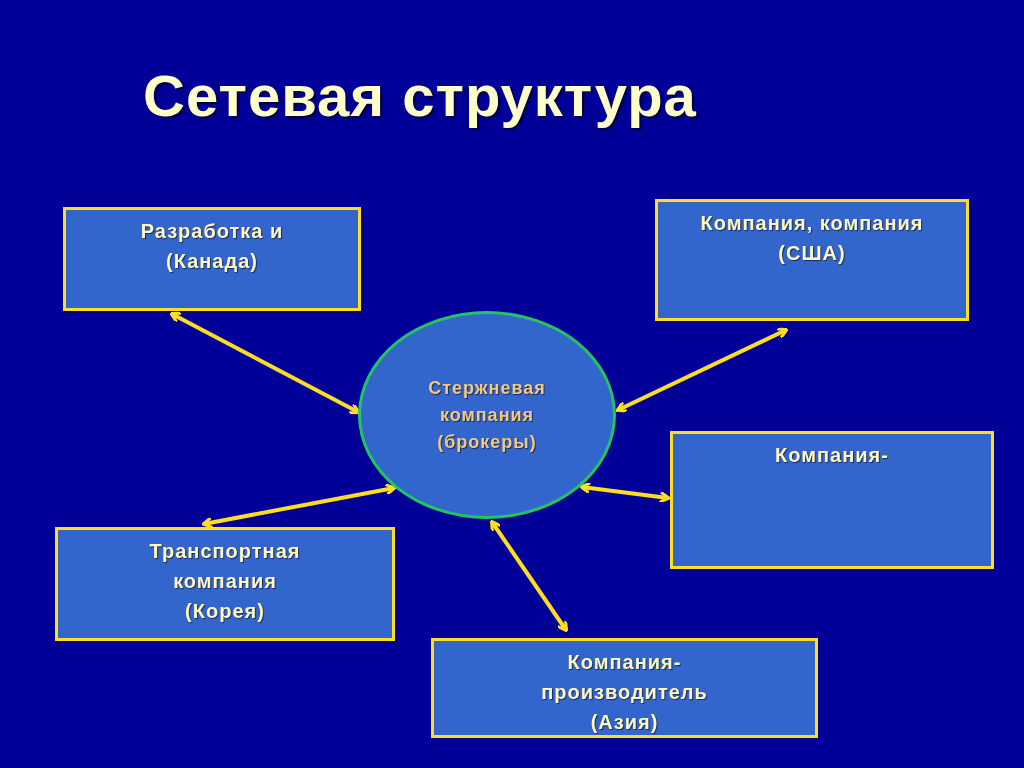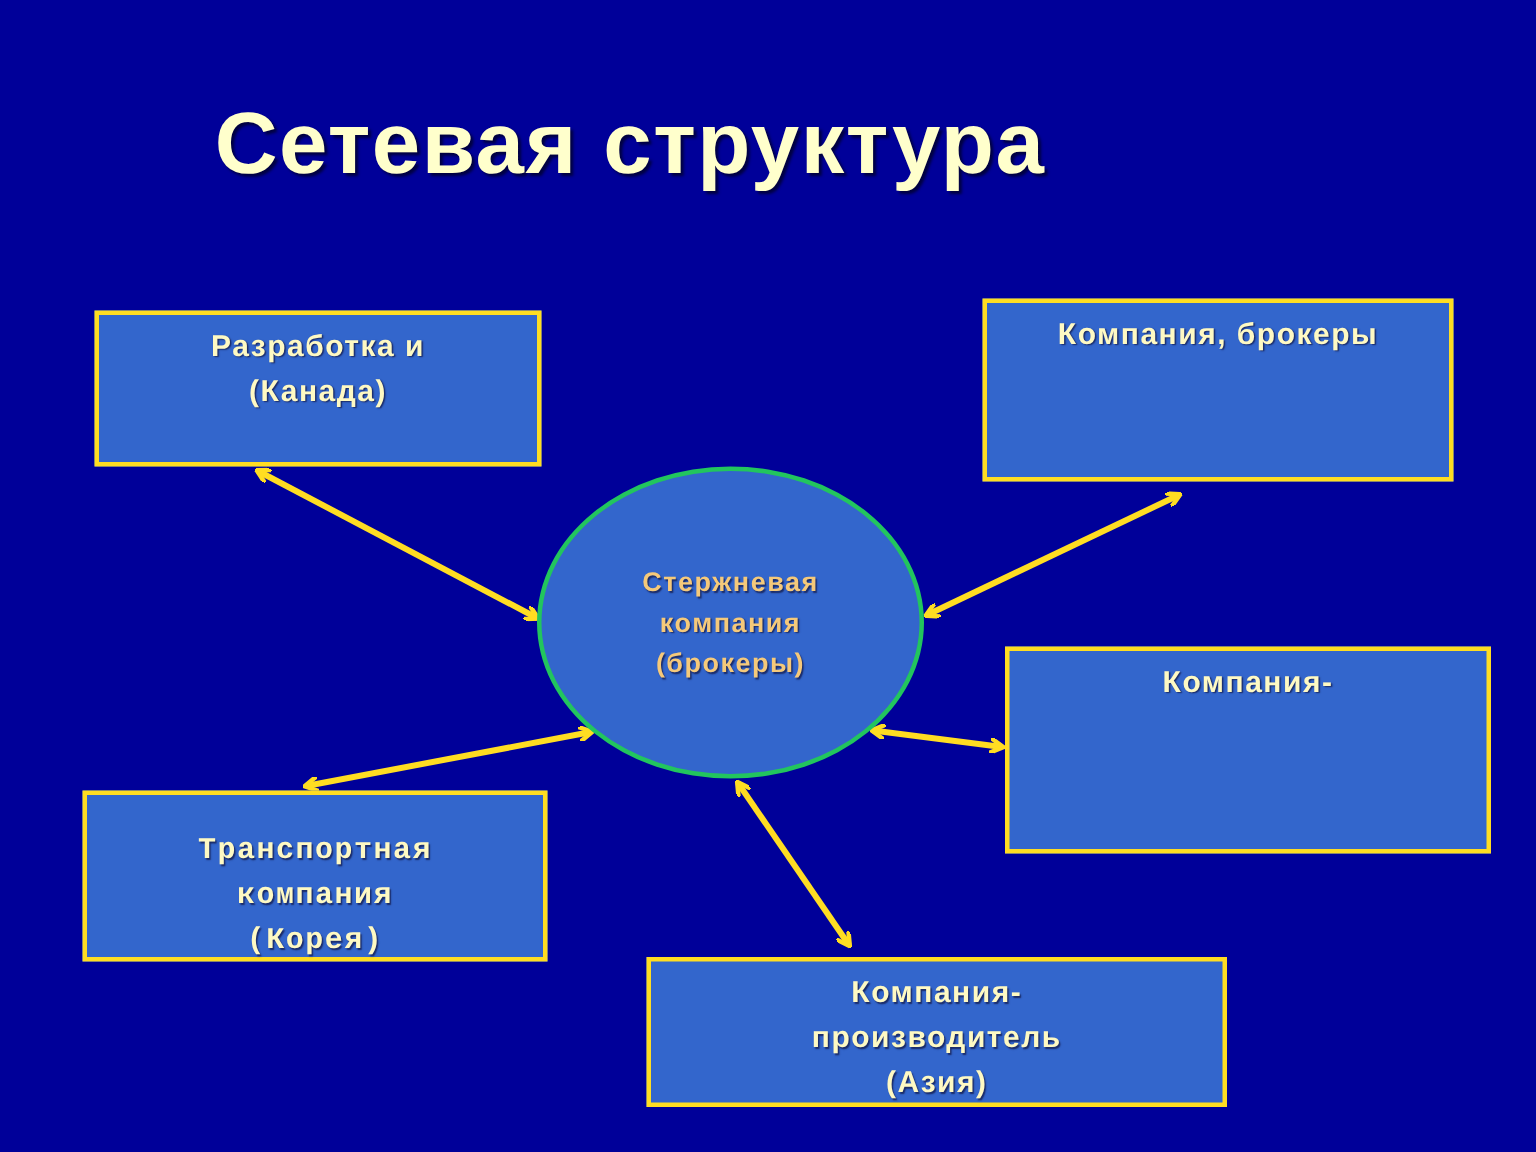--- a/index.html
+++ b/index.html
@@ -29,34 +29,35 @@
     <line x1="492" y1="522" x2="566" y2="630" marker-start="url(#ah)" marker-end="url(#ah)"></line>
   </g>
 </svg>
 
 <div class="box" style="left:63px;top:207px;width:298px;height:104px;padding-top:6px;">
   <span>Разработка и</span>
   <span>(Канада)</span>
 </div>
 
 <div class="box" style="left:655px;top:199px;width:314px;height:122px;padding-top:6px;">
-  <span>Компания, брокеры</span>
+  <span>Компания, компания</span>
+  <span>(США)</span>
 </div>
 
 <div class="ellipse">
   <span>Стержневая</span>
   <span>компания</span>
   <span>(брокеры)</span>
 </div>
 
 <div class="box" style="left:670px;top:431px;width:324px;height:138px;padding-top:6px;">
   <span>Компания-</span>
 </div>
 
-<div class="box" style="left:55px;top:527px;width:310px;height:114px;padding-top:23px;font-family:Liberation Mono, monospace;">
+<div class="box" style="left:55px;top:527px;width:340px;height:114px;padding-top:6px;">
   <span>Транспортная</span>
   <span>компания</span>
   <span>(Корея)</span>
 </div>
 
 <div class="box" style="left:431px;top:638px;width:387px;height:100px;padding-top:6px;">
   <span>Компания-</span>
   <span>производитель</span>
   <span>(Азия)</span>
 </div>

